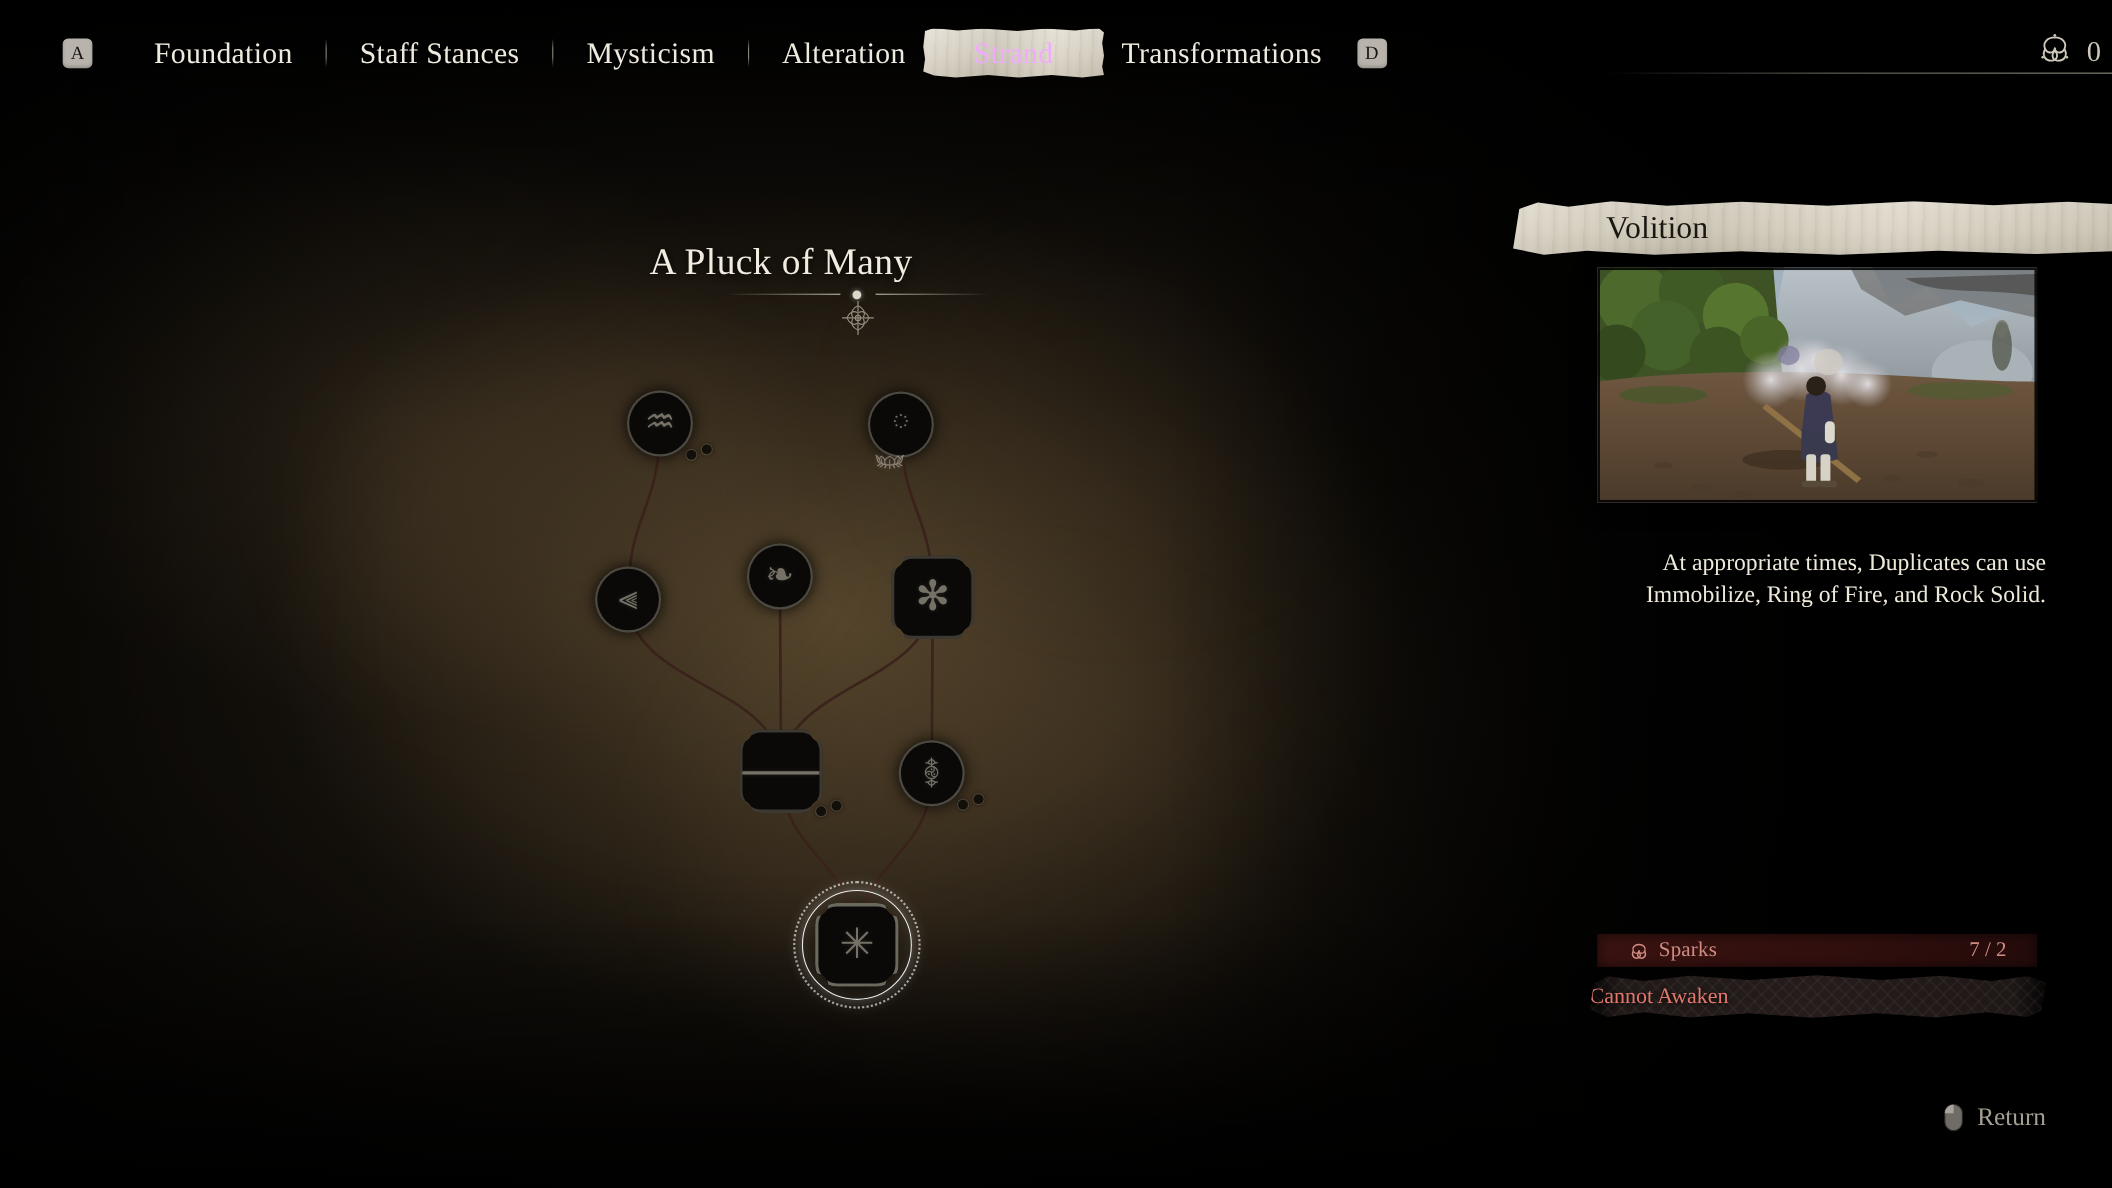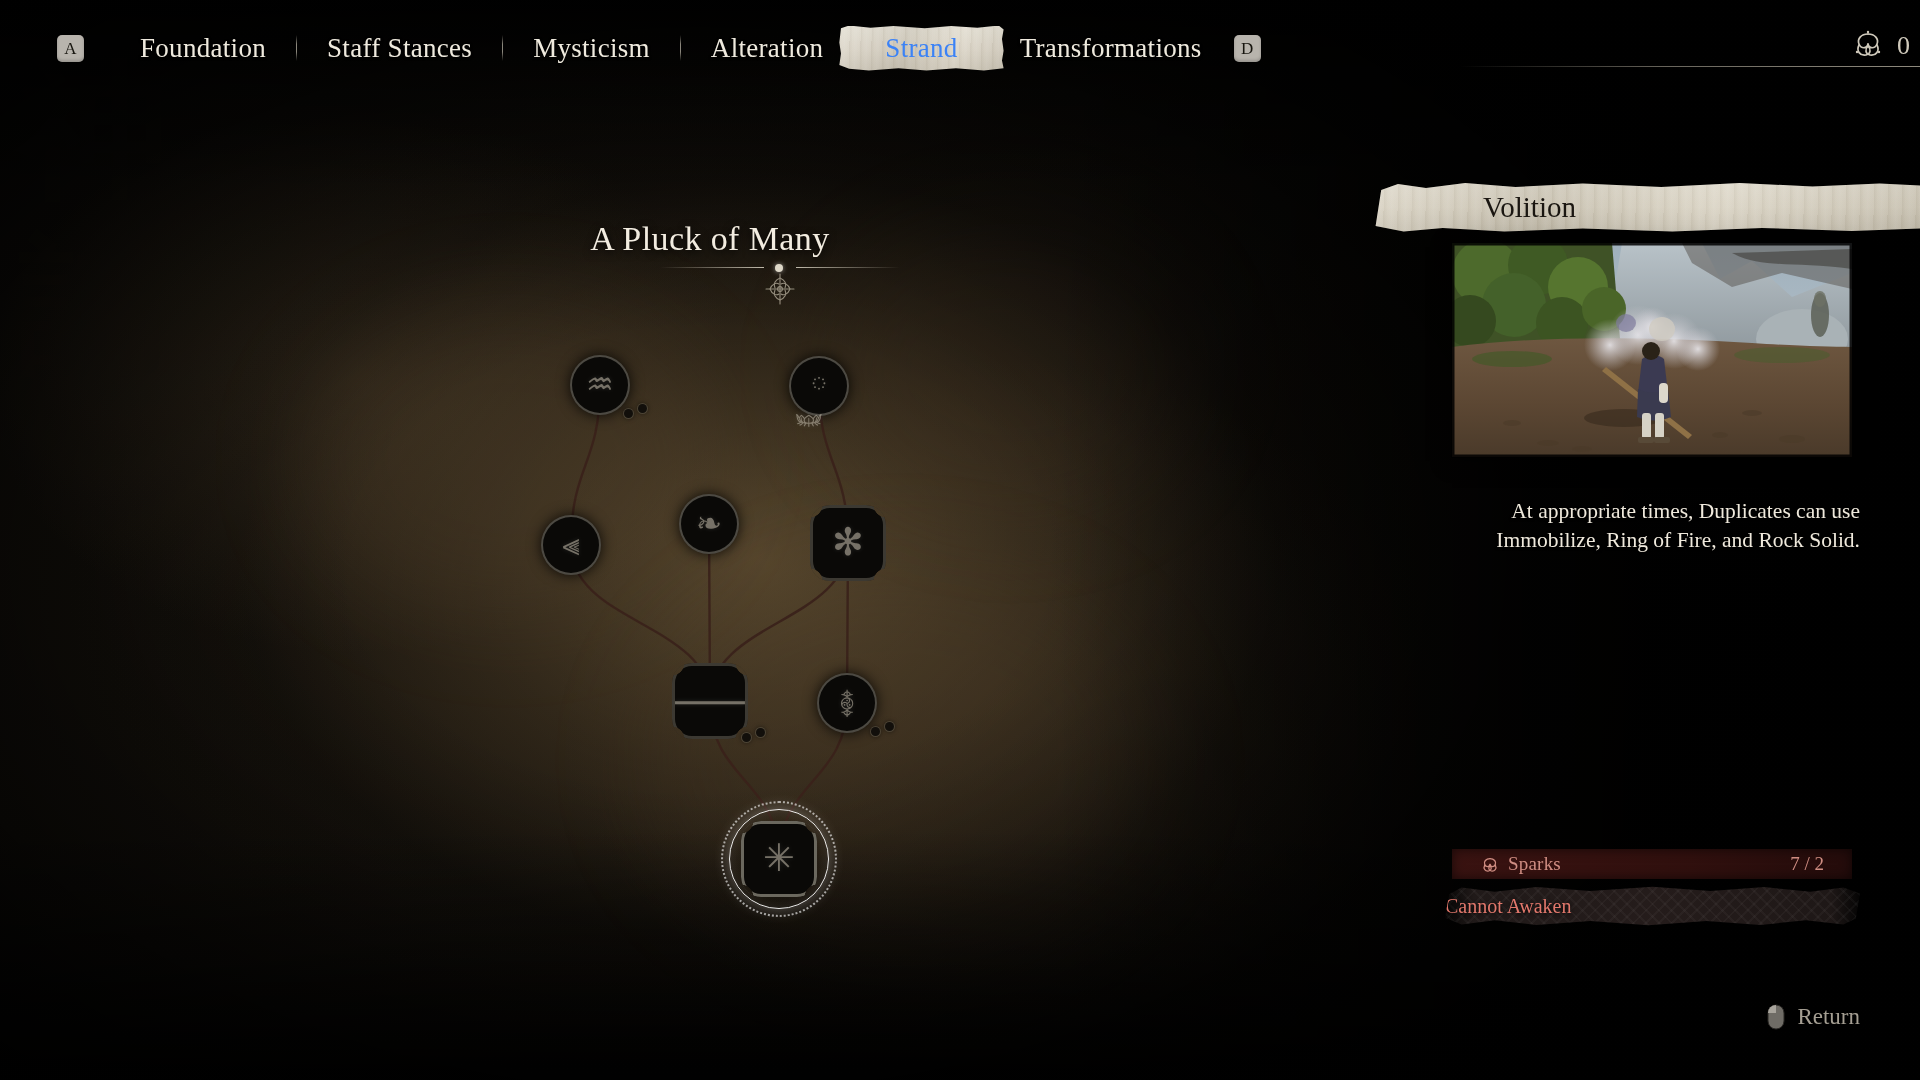--- a/index.html
+++ b/index.html
@@ -71,21 +71,21 @@
     text-shadow:0 1px 3px rgba(0,0,0,.9);
     white-space:nowrap;
   }
   .nav-gap-l { margin-left:54px; }
   .nav-sep {
     width:1px; height:26px; margin:0 28px;
     background:linear-gradient(to bottom, rgba(210,204,188,0) 0%, rgba(210,204,188,.65) 35%, rgba(210,204,188,.65) 65%, rgba(210,204,188,0) 100%);
     flex:none;
   }
   .nav-item.active {
-    color:#3b82f6;
+    color:#f0abfc;
     text-shadow:none;
     padding:9px 46px;
     margin:0 14px;
   }
   .nav-item.active .paper {
     position:absolute; left:0; top:2px; right:0; bottom:2px;
     background:
       linear-gradient(105deg, rgba(255,255,255,.18) 0%, rgba(0,0,0,.06) 40%, rgba(255,255,255,.12) 70%, rgba(0,0,0,.05) 100%),
       repeating-linear-gradient(92deg, rgba(120,108,86,.10) 0px, rgba(120,108,86,0) 3px, rgba(255,255,255,.07) 6px, rgba(255,255,255,0) 11px),
       linear-gradient(to bottom, #e2ddd0 0%, #d9d2c3 55%, #cbc4b4 100%);
@@ -202,21 +202,20 @@
       linear-gradient(100deg, rgba(255,255,255,.16) 0%, rgba(0,0,0,.05) 30%, rgba(255,255,255,.14) 62%, rgba(0,0,0,.06) 100%),
       repeating-linear-gradient(91deg, rgba(134,122,98,.12) 0px, rgba(134,122,98,0) 4px, rgba(255,255,255,.08) 8px, rgba(255,255,255,0) 14px),
       linear-gradient(to bottom, #ddd7c8 0%, #d6cfbe 50%, #c6bfae 100%);
     clip-path:polygon(2% 16%, 5% 4%, 10% 12%, 17% 2%, 26% 10%, 38% 3%, 52% 10%, 66% 2%, 79% 9%, 91% 3%, 100% 8%, 100% 92%, 86% 98%, 70% 92%, 54% 99%, 38% 93%, 24% 99%, 13% 92%, 6% 99%, 1% 88%);
     box-shadow:0 2px 16px rgba(0,0,0,.6);
   }
   .panel-banner-text {
     position:absolute; left:60px; top:191px;
     font-size:29px; color:#1a1611;
     z-index:3;
-    margin-left:23px;
   }
   .preview {
     position:absolute; left:52px; top:243px; width:400px; height:214px;
     overflow:hidden;
     box-shadow:0 0 0 1px rgba(0,0,0,.9), 0 4px 18px rgba(0,0,0,.7);
     background:#2a2722;
   }
   .pv { position:absolute; }
   .panel-desc {
     position:absolute; left:50px; top:497px; width:410px;

